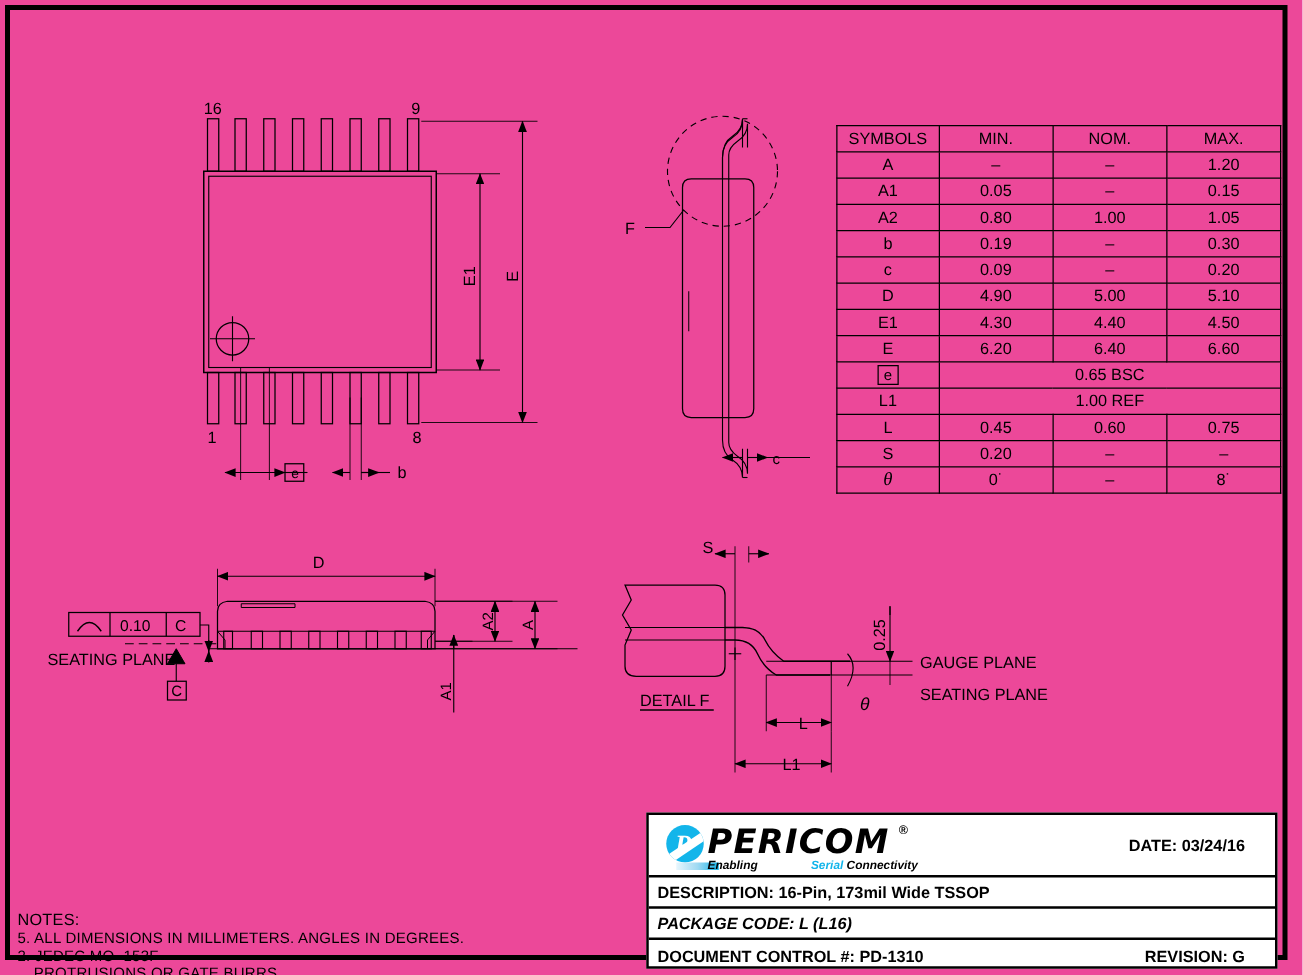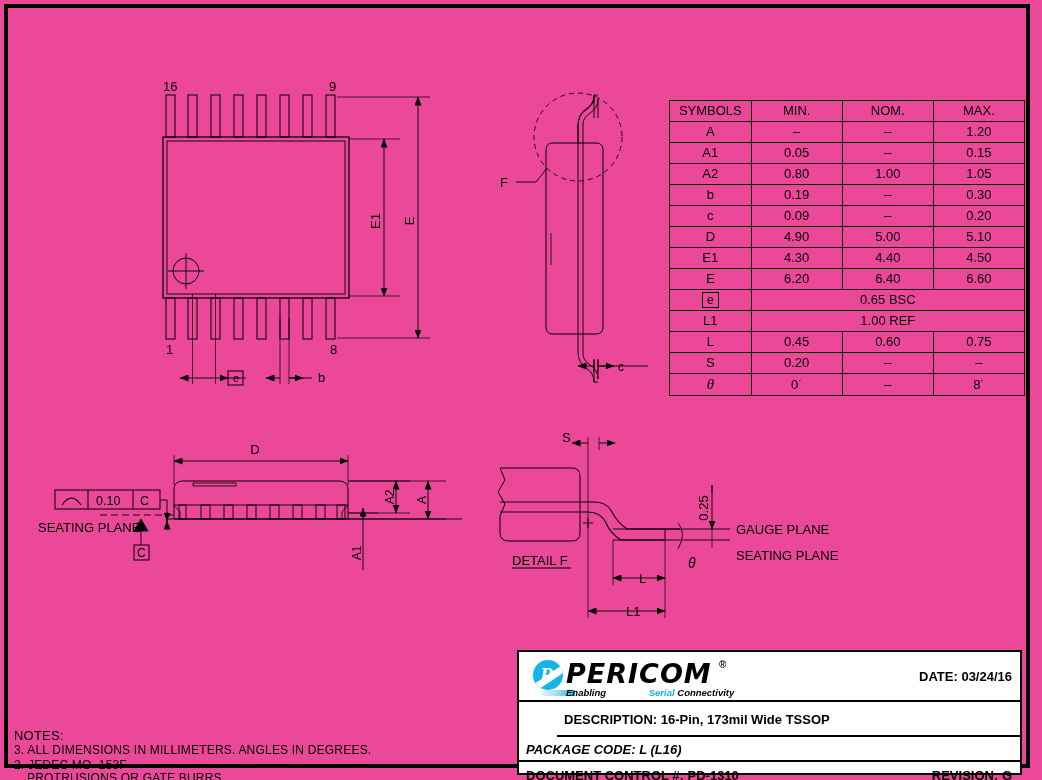--- a/index.html
+++ b/index.html
@@ -35,26 +35,26 @@
   #notes .nrow{display:block;margin-top:1.5px;}
   #notes .cont{padding-left:13px;}
 
   
   #titleblock{position:absolute;left:517px;top:650px;width:505px;height:125px;
               border:2.5px solid #000;box-sizing:border-box;background:#fff;}
   #titleblock .row{position:relative;border-bottom:2.5px solid #000;
                    box-sizing:border-box;}
   #titleblock .row:last-child{border-bottom:none;}
   .r-logo{height:50px;}
-  .r-desc{height:35px;margin-left:38px;}
+  .r-desc{height:25px;}
   .r-pkg{height:25px;font-style:italic;}
   .r-doc{height:25px;}
   .tb-txt{position:absolute;left:7px;top:50%;transform:translateY(-50%);
           font-size:13px;font-weight:bold;white-space:nowrap;}
-  .tb-right{position:absolute;right:8px;top:50%;transform:translateY(-50%);
+  .tb-right{position:absolute;right:24px;top:50%;transform:translateY(-50%);
             font-size:13px;font-weight:bold;white-space:nowrap;}
 
   
   #logo{position:absolute;left:14px;top:5px;width:220px;height:42px;}
   #logo .mark{position:absolute;left:0;top:3px;width:30px;height:30px;
               border-radius:50%;background:#13b5ea;overflow:hidden;}
   #logo .mark .p{position:absolute;left:7px;top:3px;color:#fff;
                  font-size:21px;font-weight:bold;font-style:italic;
                  font-family:"Liberation Serif", serif;line-height:24px;}
   #logo .mark .slash{position:absolute;left:-4px;top:14px;width:42px;height:7px;
@@ -391,21 +391,21 @@
           <td class="val"><span class="deg">0˙</span></td>
           <td class="val">–</td>
           <td class="val"><span class="deg">8˙</span></td>
         </tr>
       </tbody>
   </table>
 
   <div id="notes">
     <div class="nhdr nt">NOTES:</div>
     <div>
-        <div class="nrow nt">3. ALL  DIMENSIONS  IN  MILLIMETERS.  ANGLES  IN  DEGREES.</div>
+        <div class="nrow nt">5. ALL  DIMENSIONS  IN  MILLIMETERS.  ANGLES  IN  DEGREES.</div>
         <div class="nrow nt">2. JEDEC  MO−153F</div>
         <div class="nt cont">PROTRUSIONS  OR  GATE  BURRS.</div>
       </div>
   </div>
 
   <div id="titleblock">
     <div class="row r-logo">
       <div id="logo">
         <div class="mark">
           <div class="slash"></div>

